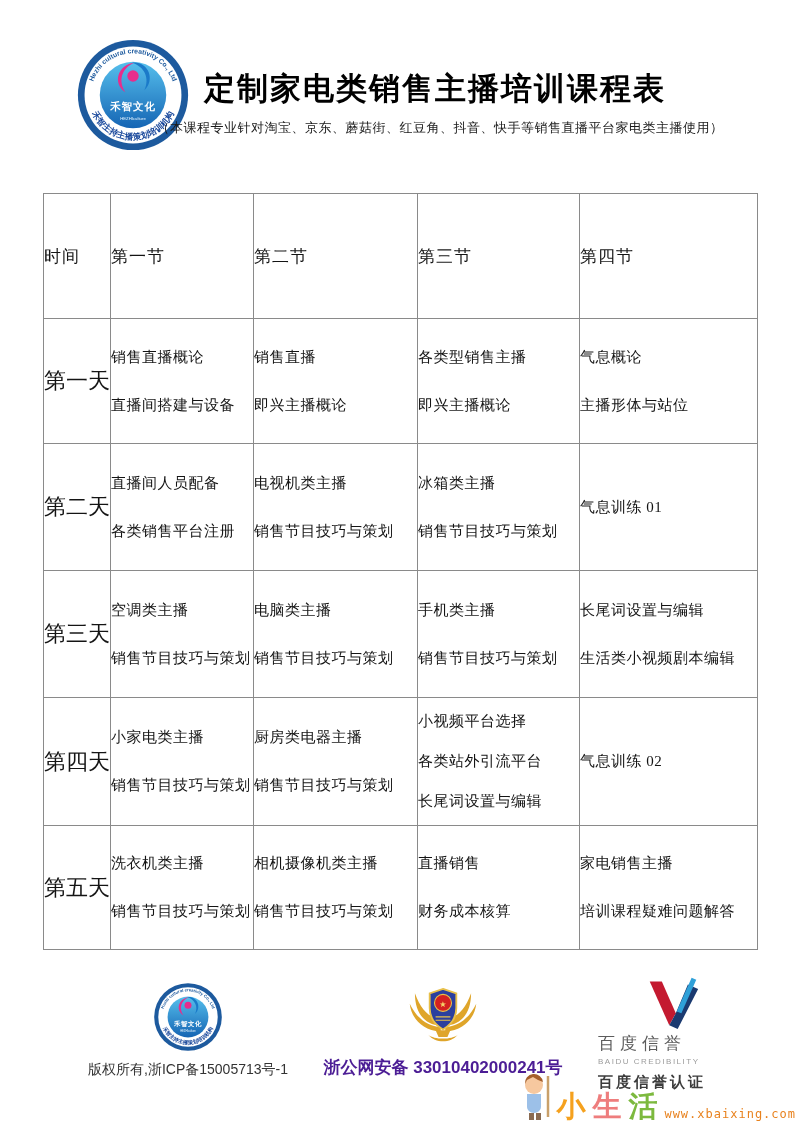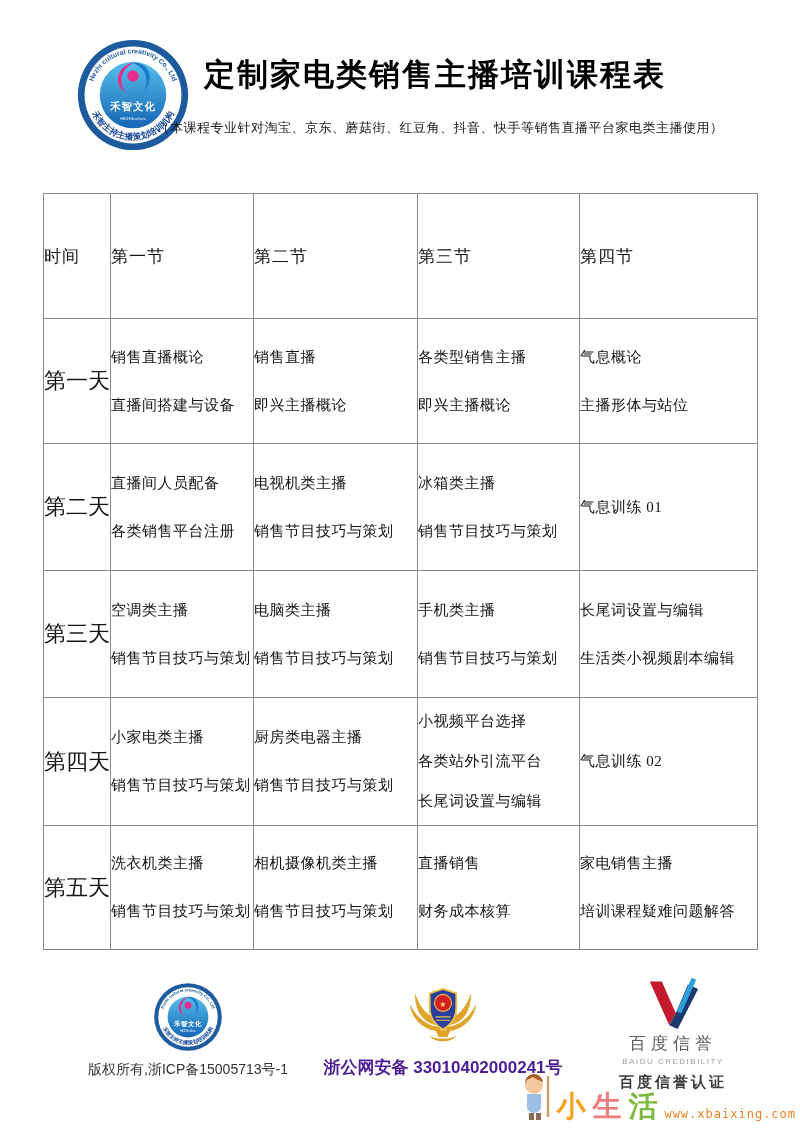--- a/index.html
+++ b/index.html
@@ -3,21 +3,21 @@
 <meta charset="utf-8">
 <style>
   *{margin:0;padding:0;box-sizing:border-box}
   html,body{background:#ffffff}
   .page{position:relative;width:800px;height:1129px;background:#ffffff;overflow:hidden;
         font-family:"Liberation Serif",serif;color:#141414}
 
   
   .hdr-logo{position:absolute;left:76px;top:38px;width:114px;height:114px}
   .ftr-logo{width:70px;height:70px;display:block;margin:0 auto}
-  .title{position:absolute;left:150px;top:54px;width:570px;text-align:center;
+  .title{position:absolute;left:150px;top:68px;width:570px;text-align:center;
          font-size:31px;font-weight:bold;letter-spacing:2px;color:#000}
   .subtitle{position:absolute;left:70px;top:119px;width:740px;text-align:center;
             font-size:13px;color:#1a1a1a;letter-spacing:.5px}
 
   
   .course-table{position:absolute;left:43px;top:193px;width:714px;
                 border-collapse:collapse;table-layout:fixed}
   .course-table th,.course-table td{border:1px solid #8a8a8a;text-align:left;
                 vertical-align:middle;font-weight:normal;background:#fff;color:#141414}
   .course-table th{font-size:17px;letter-spacing:1px}
@@ -29,21 +29,21 @@
   tr.trh{height:125px} tr.tr1{height:125px} tr.tr2{height:127px}
   tr.tr3{height:127px} tr.tr4{height:128px} tr.tr5{height:124px}
 
   
   .f-left{position:absolute;left:78px;top:982px;width:220px;text-align:center}
   .f-copy{margin-top:9px;font-family:"Liberation Sans",sans-serif;font-size:14px;color:#333}
   .f-mid{position:absolute;left:308px;top:980px;width:270px;text-align:center}
   .badge{width:74px;height:68px;display:block;margin:0 auto}
   .f-police{margin-top:8px;font-family:"Liberation Sans",sans-serif;font-size:17px;
             font-weight:bold;color:#4c1d95}
-  .f-right{position:absolute;left:598px;top:976px;width:150px;text-align:center;
+  .f-right{position:absolute;left:598px;top:976px;width:150px;
            font-family:"Liberation Sans",sans-serif}
   .bd-logo{width:66px;height:54px;display:block;margin:0 auto}
   .bd-name{font-size:17px;color:#5c5c5c;letter-spacing:5px;margin-top:2px}
   .bd-en{font-size:8px;color:#9c9c9c;letter-spacing:1.5px;margin-top:2px}
   .bd-cert{font-size:15px;font-weight:bold;color:#3c3c3c;letter-spacing:3px;margin-top:7px}
 
   
   .watermark{position:absolute;right:4px;bottom:8px;display:flex;align-items:flex-end}
   .wm-mascot{width:36px;height:48px;margin-right:1px}
   .wm-col{display:flex;flex-direction:row;align-items:flex-end}

